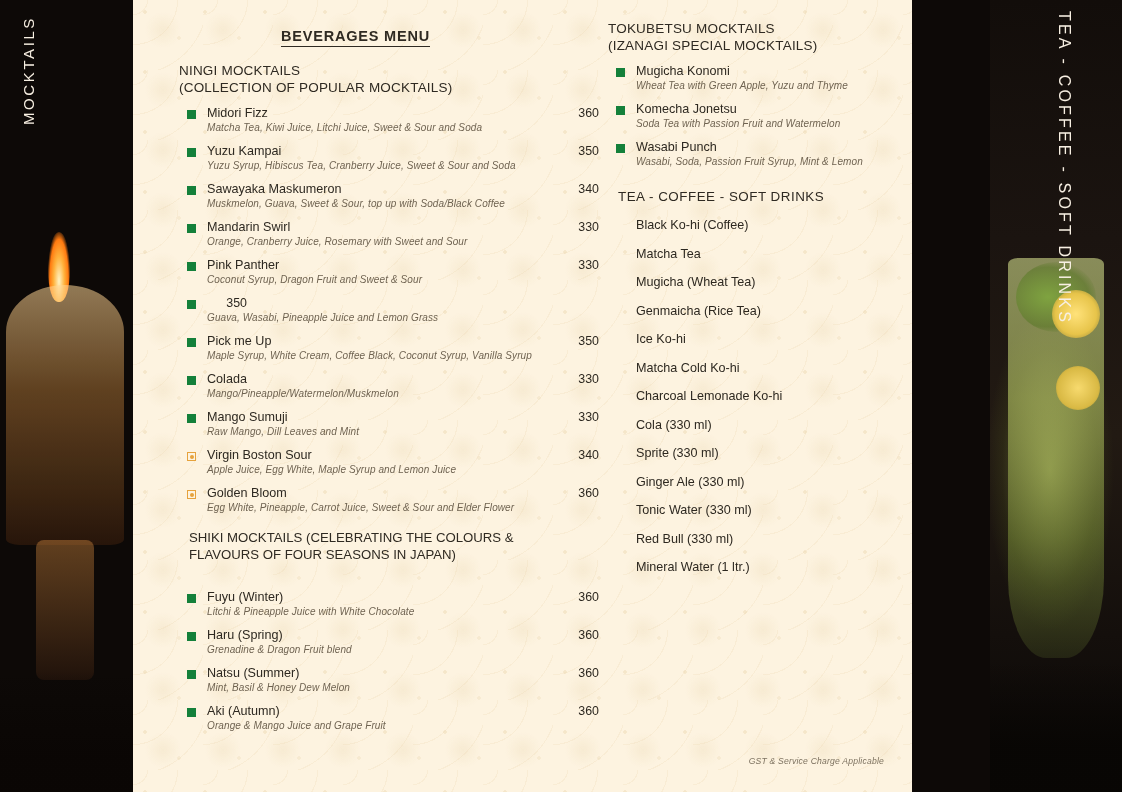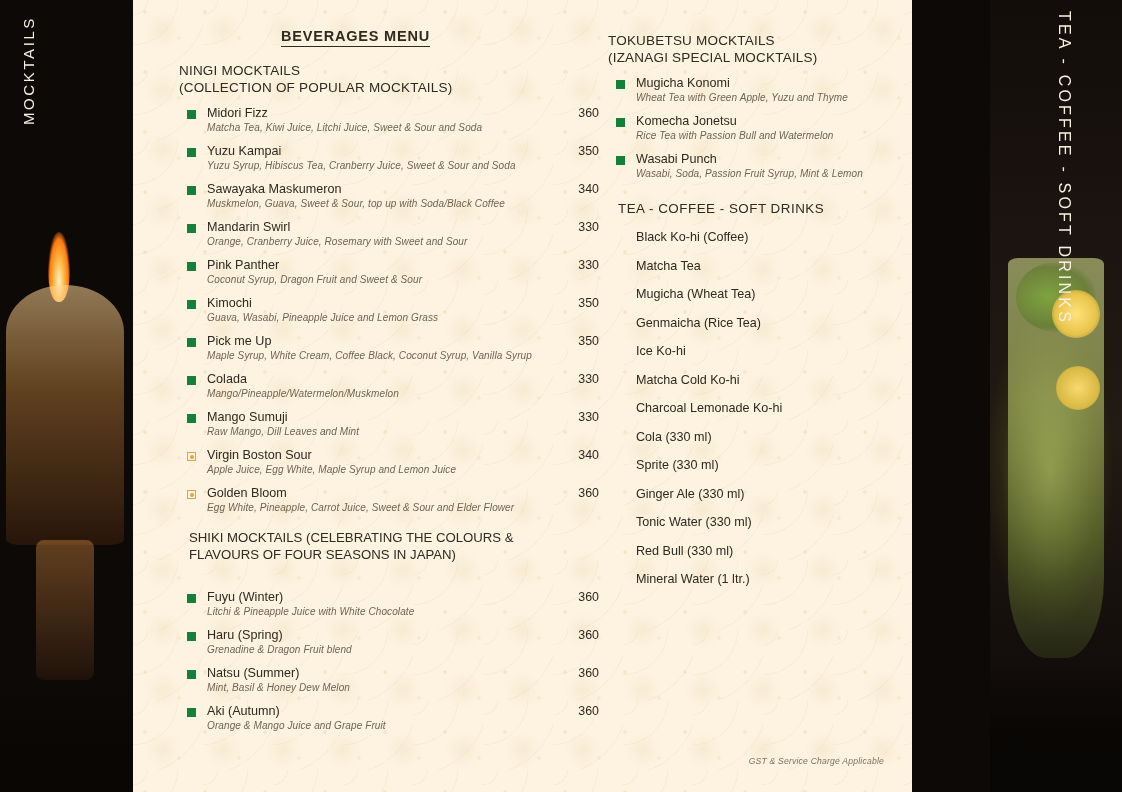--- a/index.html
+++ b/index.html
@@ -135,21 +135,21 @@
     position: absolute; top: 28px; left: 0; width: 445px;
     text-align: center;
     font-size: 14.5px;
     font-weight: bold;
     letter-spacing: 0.8px;
     color: #2f2a22;
   }
   .menu-title u { text-decoration: none; border-bottom: 1.4px solid #2f2a22; padding-bottom: 2px; }
 
   .col-left { position: absolute; left: 46px; top: 62px; width: 420px; }
-  .col-right { position: absolute; left: 475px; top: 32px; width: 355px; }
+  .col-right { position: absolute; left: 475px; top: 20px; width: 355px; }
 
   .section-head {
     color: #2f2a22;
     font-size: 13.5px;
     line-height: 17px;
     letter-spacing: 0.2px;
     margin-bottom: 10px;
   }
   .section-head .l2 { display: block; }
 
@@ -302,21 +302,20 @@
               <span class="dot veg"></span>
               <div class="item-row">
                 <span class="item-name">Pink Panther</span>
                 <span class="item-price">330</span>
               </div>
               <div class="item-desc">Coconut Syrup, Dragon Fruit and Sweet &amp; Sour</div>
             </div>
             <div class="item">
               <span class="dot veg"></span>
               <div class="item-row">
-                <span class="item-name">Kimochi</span>
                 <span class="item-price">350</span>
               </div>
               <div class="item-desc">Guava, Wasabi, Pineapple Juice and Lemon Grass</div>
             </div>
             <div class="item">
               <span class="dot veg"></span>
               <div class="item-row">
                 <span class="item-name">Pick me Up</span>
                 <span class="item-price">350</span>
               </div>
@@ -412,21 +411,21 @@
                 <span class="item-price">250</span>
               </div>
               <div class="item-desc">Wheat Tea with Green Apple, Yuzu and Thyme</div>
             </div>
             <div class="item">
               <span class="dot veg"></span>
               <div class="item-row">
                 <span class="item-name">Komecha Jonetsu</span>
                 <span class="item-price">250</span>
               </div>
-              <div class="item-desc">Rice Tea with Passion Bull and Watermelon</div>
+              <div class="item-desc">Soda Tea with Passion Fruit and Watermelon</div>
             </div>
             <div class="item">
               <span class="dot veg"></span>
               <div class="item-row">
                 <span class="item-name">Wasabi Punch</span>
                 <span class="item-price">300</span>
               </div>
               <div class="item-desc">Wasabi, Soda, Passion Fruit Syrup, Mint &amp; Lemon</div>
             </div>
           </div>

